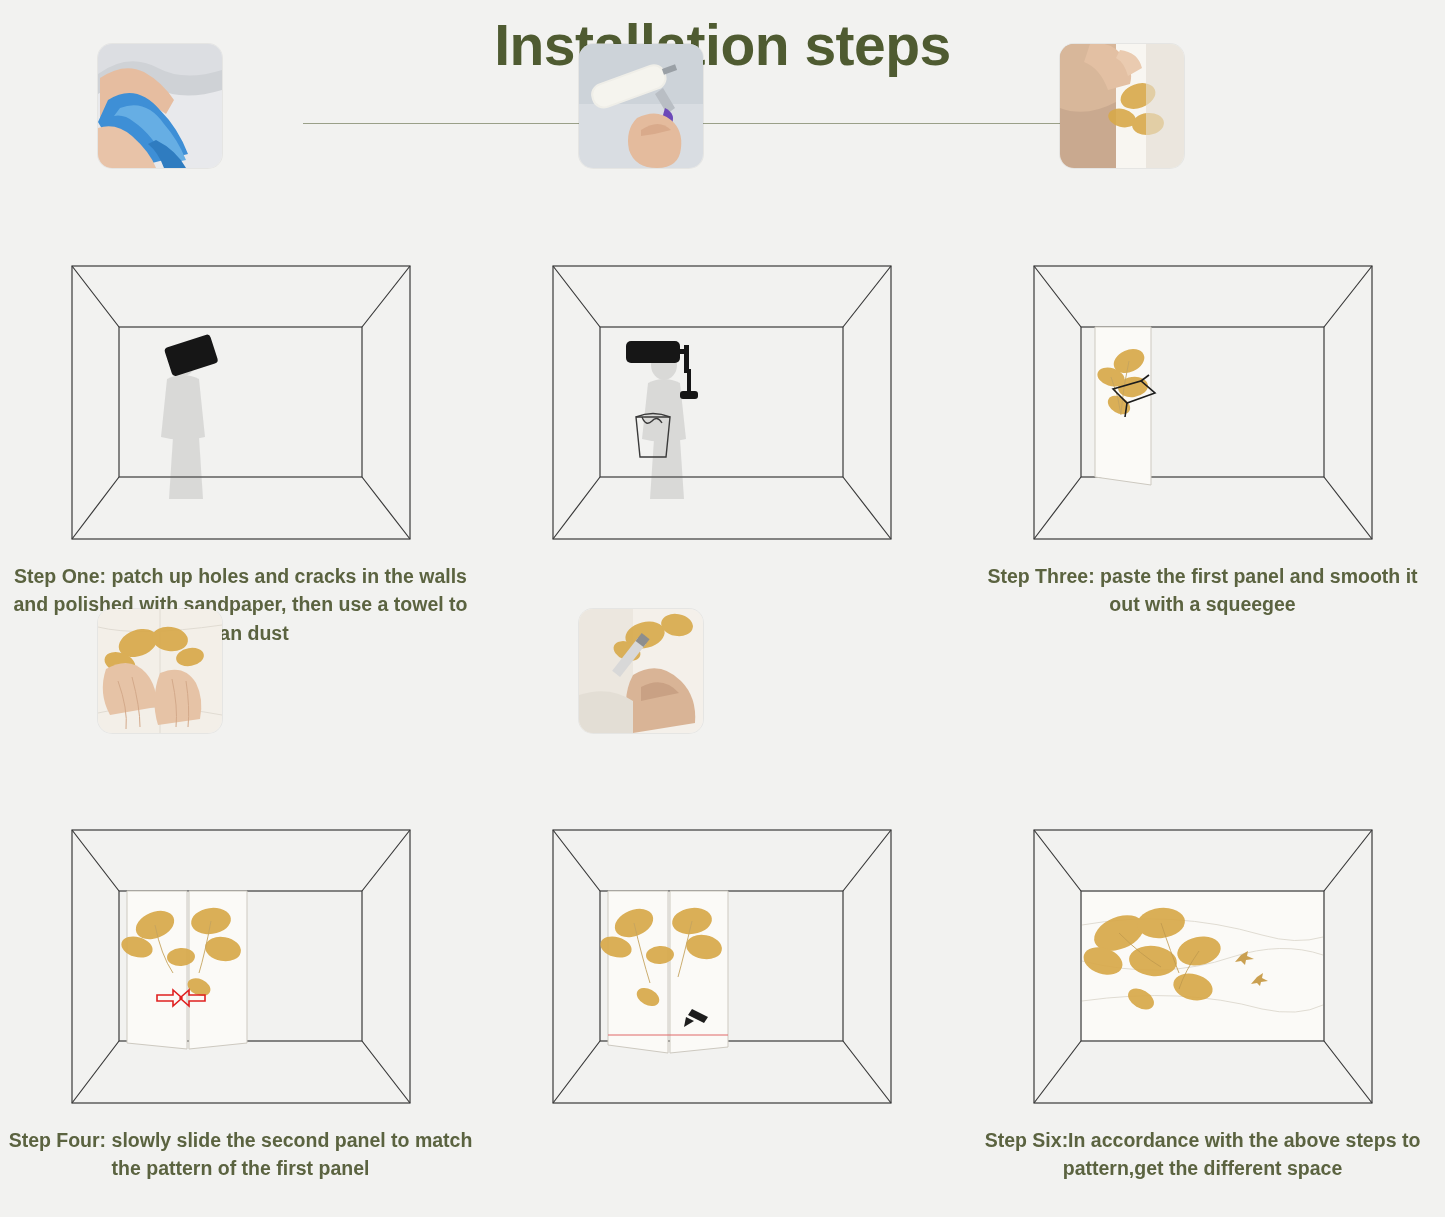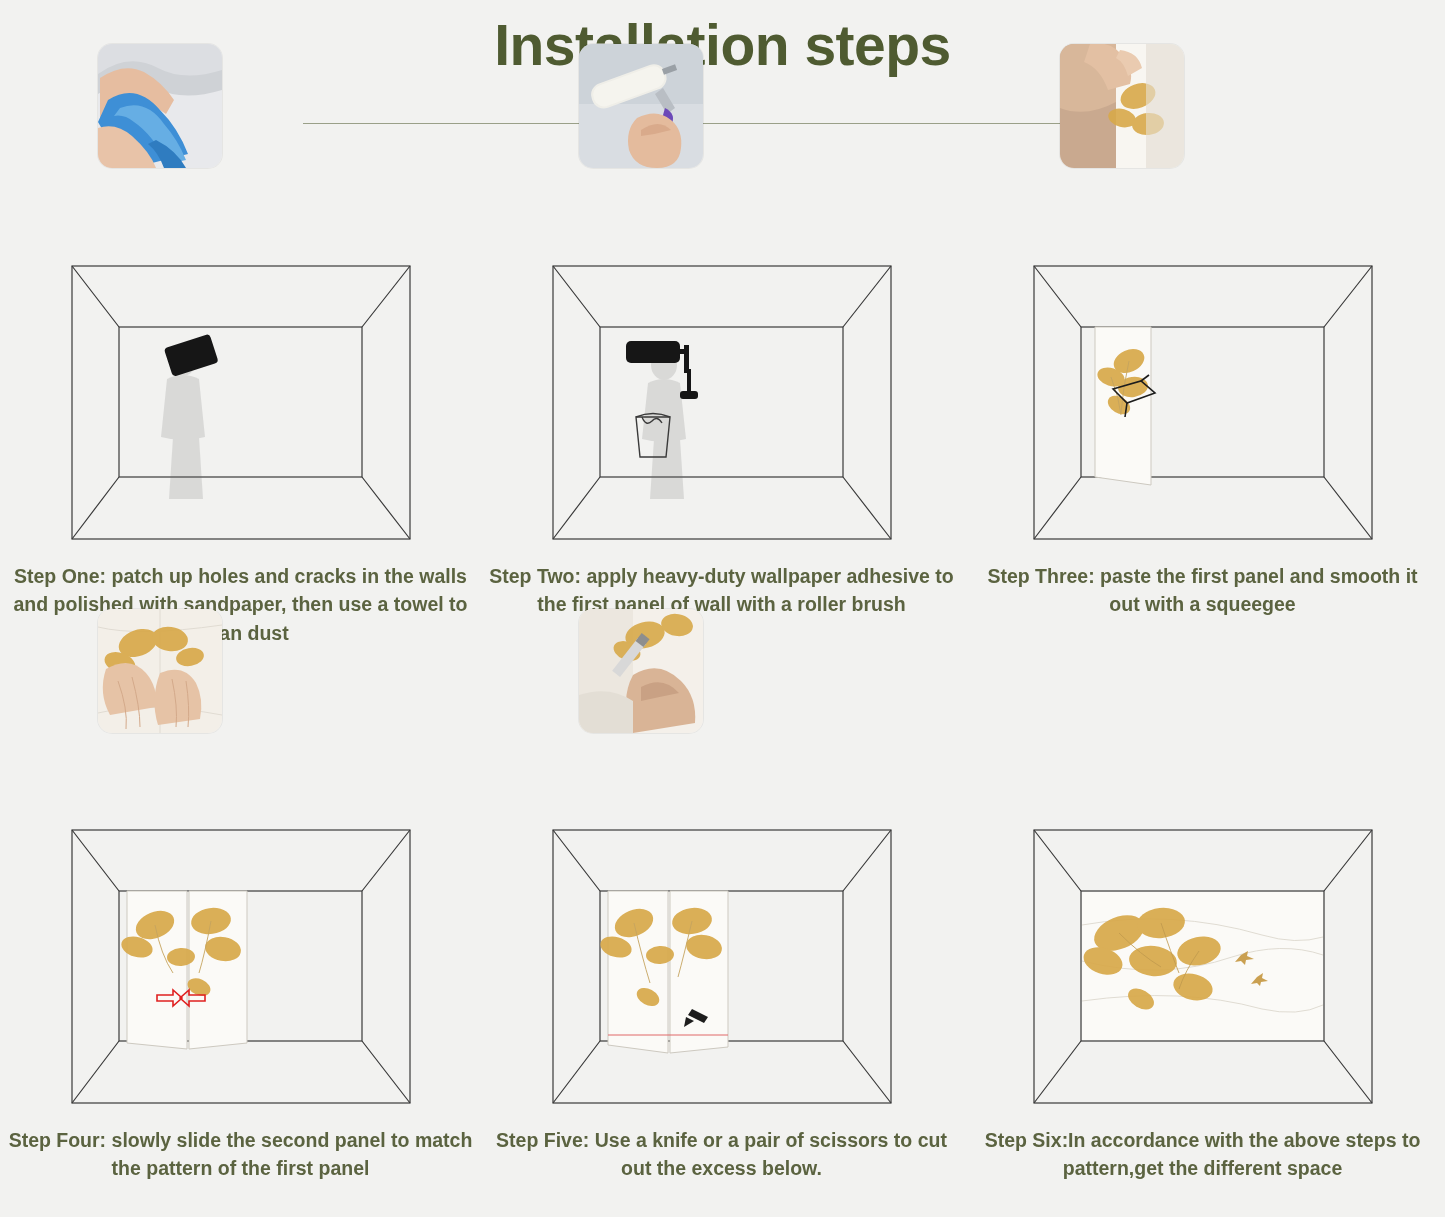--- a/index.html
+++ b/index.html
@@ -168,21 +168,20 @@
               <rect x="12" y="26" width="78" height="26" rx="12" fill="#efeee8"></rect>
               <rect x="14" y="28" width="74" height="22" rx="10" fill="#f6f5ef" opacity="0.8"></rect>
               <rect x="88" y="34" width="14" height="6" fill="#9aa0a6"></rect>
             </g>
             <path d="M84 44 l12 20 l-8 6 l-12 -20 z" fill="#b9bec4"></path>
             <path d="M86 64 q12 6 6 18 l-10 -4 z" fill="#6c49b8"></path>
             <path d="M58 74 q20 -10 34 2 q12 10 10 28 q-2 20 -24 20 q-22 0 -28 -18 q-4 -20 8 -32 z" fill="#e4bb9d"></path>
             <path d="M62 86 q18 -12 30 0 q-14 4 -30 6 z" fill="#d9aa8b"></path>
           </svg>
         </div>
-        <div class="caption">Step Two: apply heavy-duty wallpaper adhesive to the first panel of wall with a roller brush</div>
       </div>
 
       <div class="cell">
         <div class="scene">
           <svg width="340" height="275" viewBox="0 0 340 275">
             <g fill="none" stroke="#3a3a3a" stroke-width="1.2">
               <rect x="1" y="1" width="338" height="273"></rect>
               <path d="M1 1 L48 62 M339 1 L291 62 M1 274 L48 212 M339 274 L291 212"></path>
               <rect x="48" y="62" width="243" height="150"></rect>
             </g>
@@ -335,21 +334,20 @@
             </g>
             <g transform="rotate(38 60 60)">
               <rect x="40" y="36" width="10" height="42" fill="#d8d8d8"></rect>
               <rect x="40" y="30" width="10" height="10" fill="#8e8e8e"></rect>
             </g>
             <path d="M54 66 q26 -16 48 6 q16 16 14 42 l-62 10 q-14 -32 0 -58 z" fill="#d9b496"></path>
             <path d="M62 78 q22 -12 38 6 q-20 4 -38 8 z" fill="#c9a184"></path>
             <path d="M0 86 q30 -10 54 6 v32 h-54 z" fill="#e3ded5"></path>
           </svg>
         </div>
-        <div class="caption">Step Five: Use a knife or a pair of scissors to cut out the excess below.</div>
       </div>
 
       <div class="cell">
         <div class="scene">
           <svg width="340" height="275" viewBox="0 0 340 275">
             <g fill="none" stroke="#3a3a3a" stroke-width="1.2">
               <rect x="1" y="1" width="338" height="273"></rect>
               <path d="M1 1 L48 62 M339 1 L291 62 M1 274 L48 212 M339 274 L291 212"></path>
               <rect x="48" y="62" width="243" height="150"></rect>
             </g>

